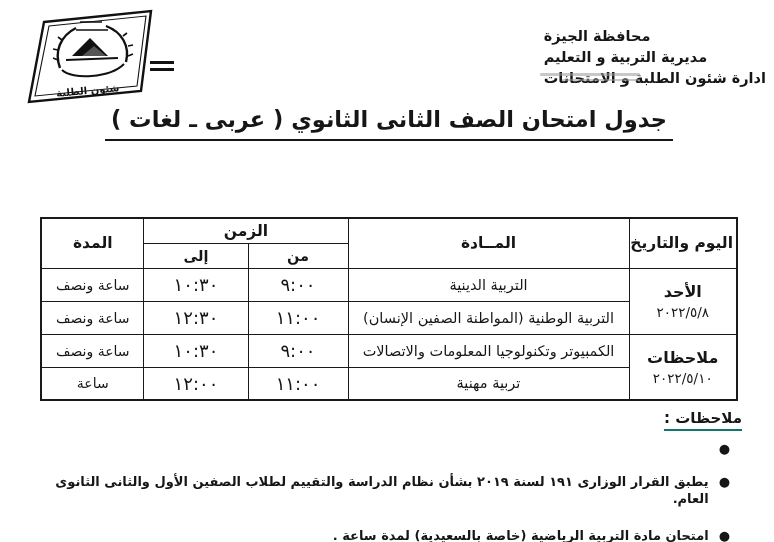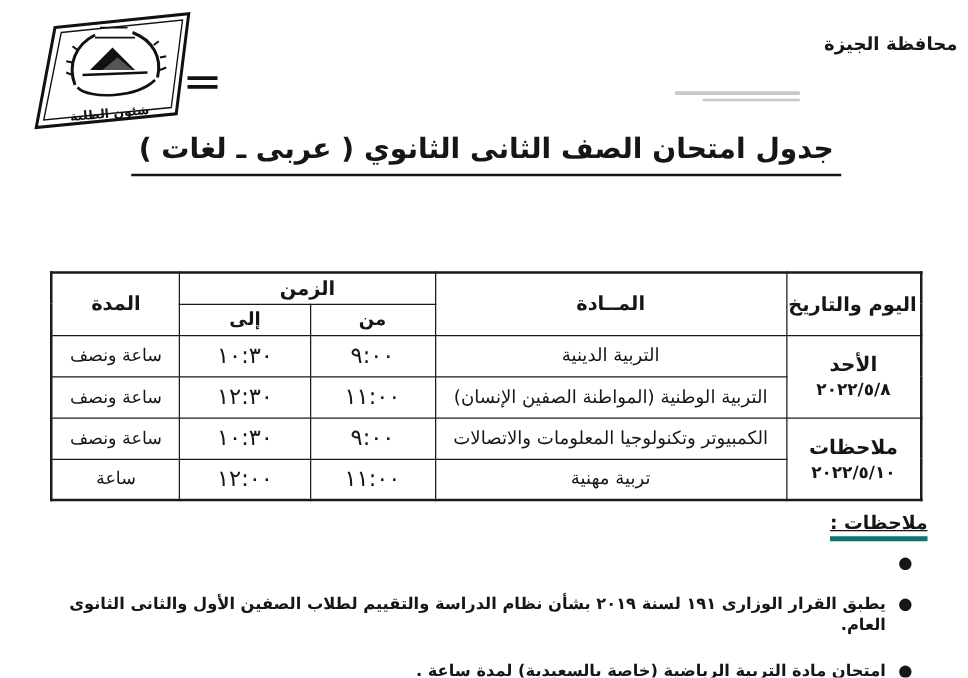--- a/index.html
+++ b/index.html
@@ -41,41 +41,43 @@
   }
   th.h-main{font-size:15.5px;font-weight:bold;}
   th.h-sub{font-size:14.5px;font-weight:bold;height:20px;}
   tr.head-1{height:25px;}
   tr.body-row{height:33px;}
   td.c-subject{font-size:14.5px;}
   td.c-time{font-size:18px;letter-spacing:1px;}
   td.c-duration{font-size:14px;}
   td.c-day{font-weight:bold;}
   .day-name{font-size:16px;font-weight:bold;line-height:22px;}
-  .day-date{font-size:13.5px;font-weight:bold;letter-spacing:1px;line-height:18px;}
+  .day-date{font-size:13.5px;font-weight:normal;letter-spacing:1px;line-height:18px;}
 
   
   .notes{position:absolute;top:408px;right:32px;left:20px;}
   .notes-heading{
     display:inline-block;font-weight:bold;font-size:15px;
-    border-bottom:4px solid #0f766e;padding-bottom:2px;margin-bottom:9px;text-decoration:underline;
+    border-bottom:2px solid #0f766e;padding-bottom:2px;margin-bottom:9px;
   }
   .note-item{display:flex;align-items:flex-start;font-weight:bold;font-size:13px;
     padding-right:12px;margin-bottom:16px;line-height:17px;}
   .note-item .bullet{font-size:13px;margin-left:10px;line-height:17px;}
   .note-item:nth-child(4){margin-bottom:0;}
   .note-2{margin-bottom:20px !important;}
 </style>
 </head>
 <body>
 
 <div class="page">
 
   <div class="org-block">
     <div class="org-line">محافظة الجيزة</div>
+    <div class="org-line">مديرية التربية و التعليم</div>
+    <div class="org-line">ادارة شئون الطلبة و الامتحانات</div>
   </div>
 
   <div class="faint-marks">
     <div class="bar"></div>
     <div class="bar"></div>
   </div>
 
   <div class="stamp">
     <svg width="140" height="102" viewBox="0 0 140 102" xmlns="http://www.w3.org/2000/svg">
 

